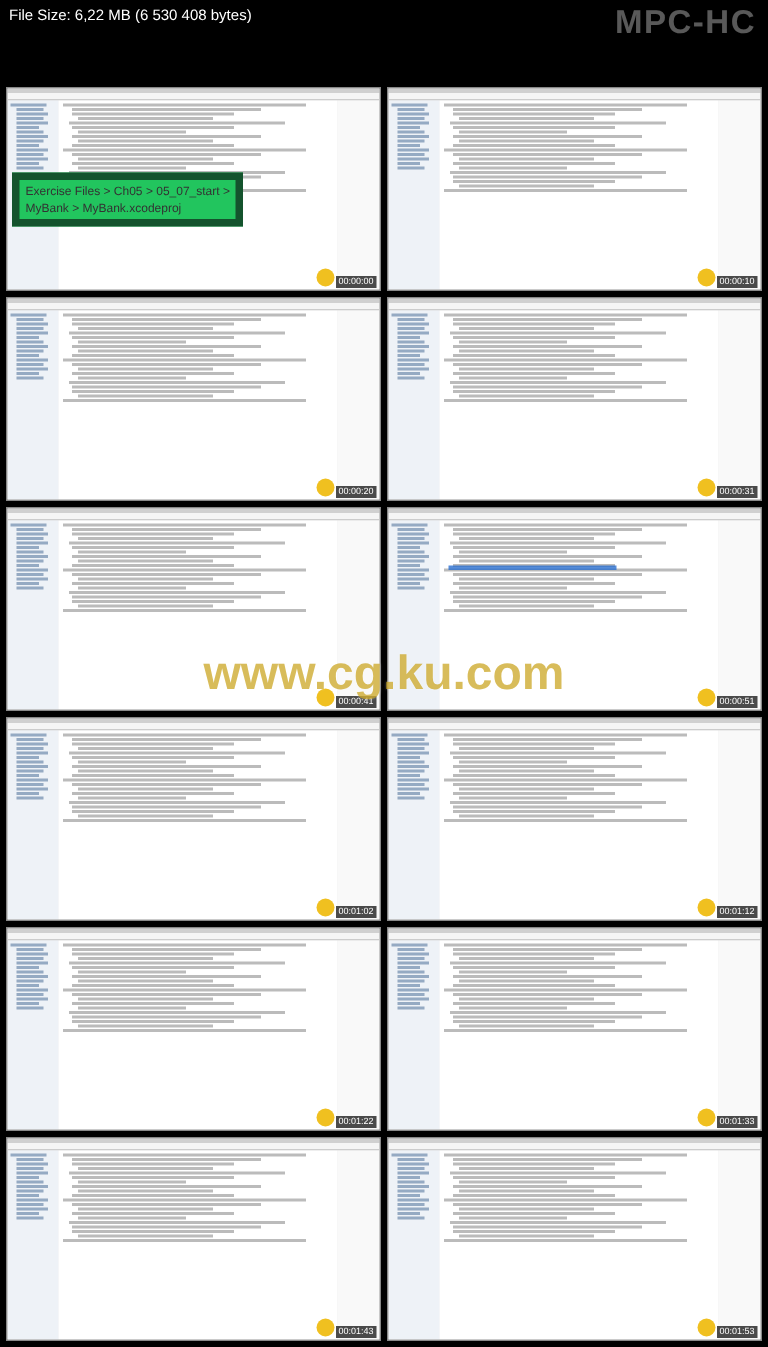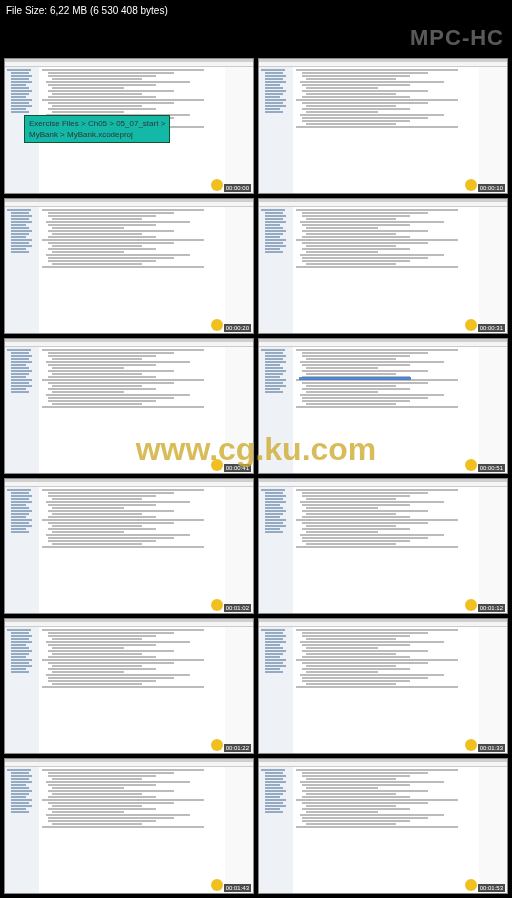--- a/index.html
+++ b/index.html
@@ -24,21 +24,20 @@
     .header-line { line-height: 14px; }
     .header-label { color: #fff; }
     .app-name {
       position: absolute;
       top: 2px;
       right: 8px;
       font-size: 22px;
       font-weight: bold;
       letter-spacing: 1px;
       color: rgba(255,255,255,0.35);
-      margin-top: 23px;
     }
     .grid {
       position: absolute;
       top: 58px;
       left: 4px;
       right: 4px;
       bottom: 4px;
       display: grid;
       grid-template-columns: 1fr 1fr;
       grid-template-rows: repeat(6, 1fr);
@@ -130,23 +129,23 @@
       font-size: 32px;
       font-weight: bold;
       color: rgba(200, 160, 20, 0.7);
       z-index: 5;
       white-space: nowrap;
       text-shadow: 0 0 2px rgba(255,255,255,0.4);
     }
     .tooltip {
       position: absolute;
       top: 115px;
-      left: 24px;
-      background: #14b8a6;
-      border: 1px solid #14532d;
+      left: 8px;
+      background: #22c55e;
+      border: 5px solid #14532d;
       color: #333;
       font-size: 8px;
       padding: 2px 4px;
       z-index: 20;
       line-height: 11px;
       max-width: 180px;
     }
     .logo-badge {
       position: absolute;
       bottom: 2px;

